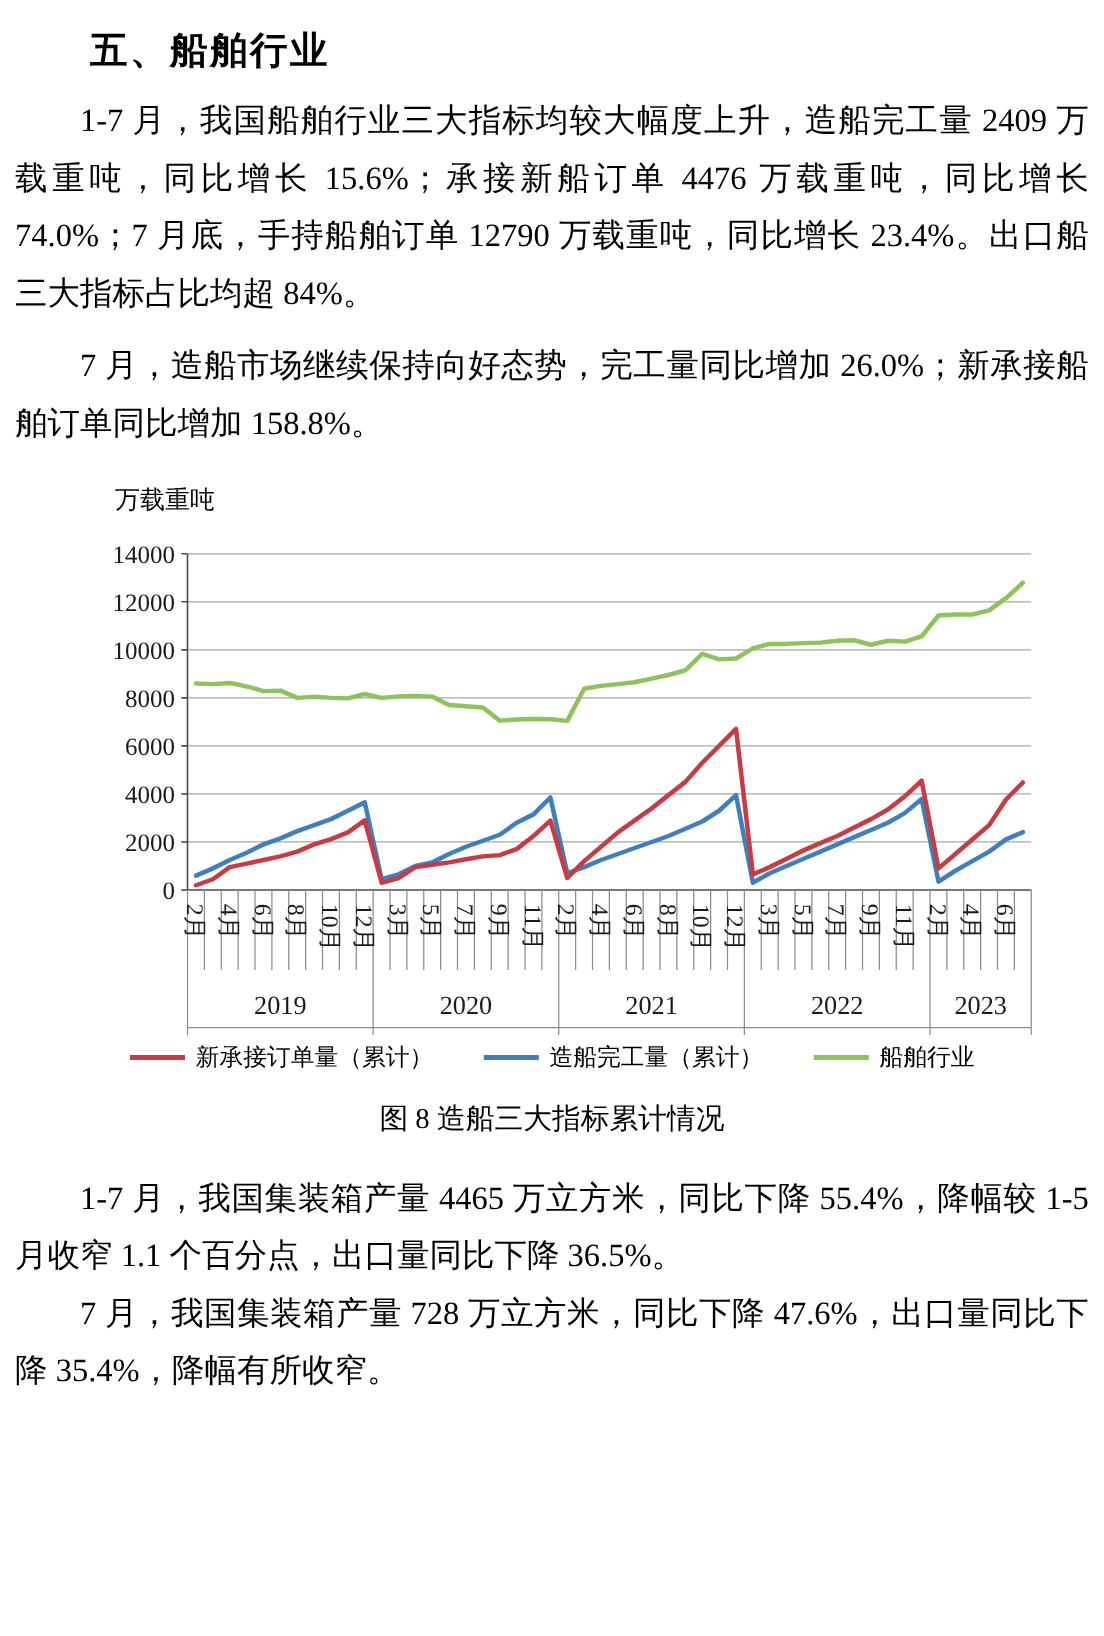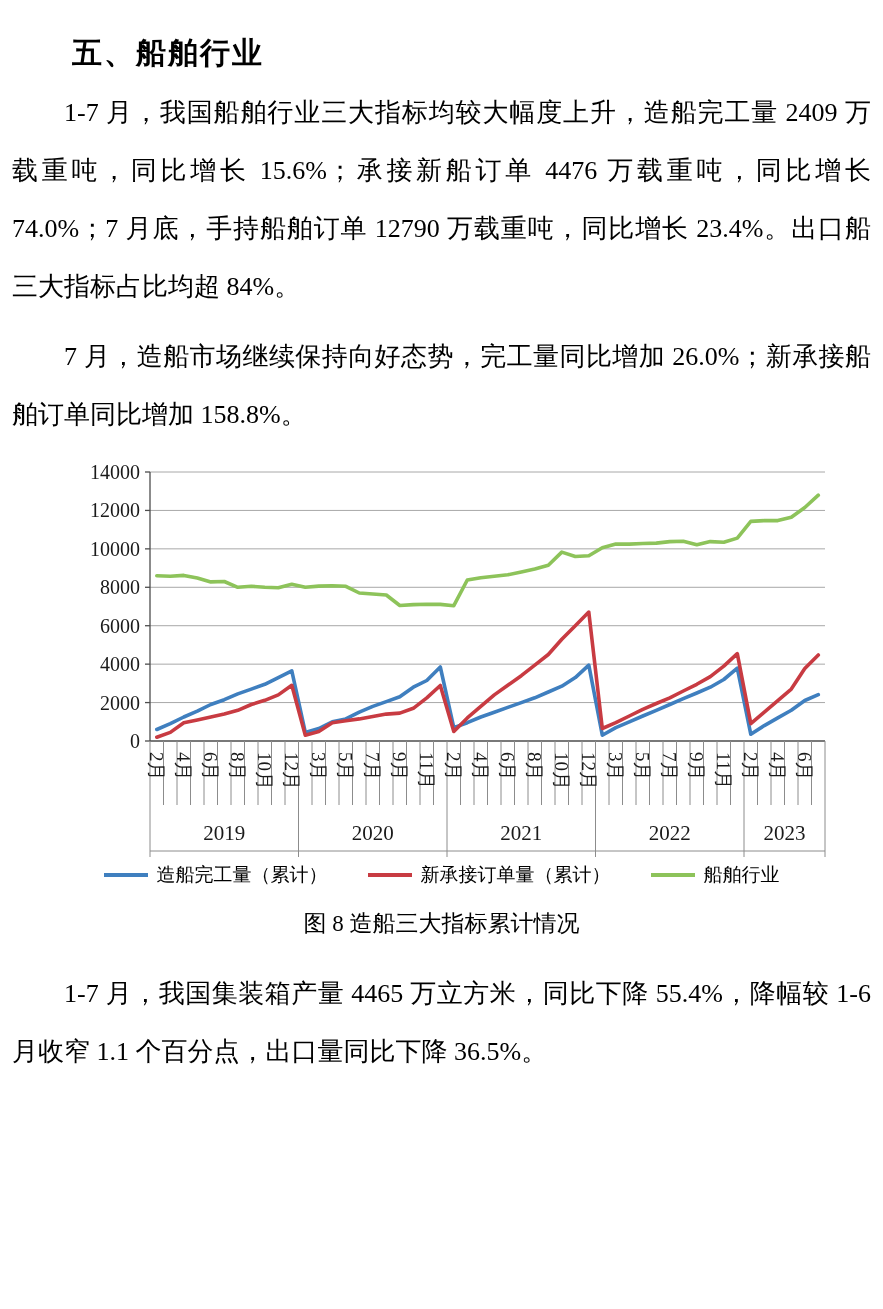--- a/index.html
+++ b/index.html
@@ -4,31 +4,31 @@
 <style>
   html, body { margin: 0; padding: 0; background: #ffffff; }
   body {
     width: 883px;
     font-family: "Liberation Serif", "DejaVu Serif", serif;
     color: #000000;
   }
   .page { padding: 6px 12px 4px 12px; }
 
   .sec-heading {
-    font-family: Liberation Serif, serif;
+    font-family: Liberation Mono, monospace;
     font-weight: bold;
     font-size: 30px;
     line-height: 38px;
-    margin: 28px 0 0 0;
+    margin: 18px 0 0 0;
     text-indent: 2em;
     letter-spacing: 2px;
   }
   .body-par {
     font-size: 26px;
-    line-height: 58px;
+    line-height: 46px;
     text-align: justify;
     text-justify: inter-ideograph;
     text-indent: 2em;
     margin: 0;
   }
   .par-gap { margin-top: 12px; }
 
   .unit-label {
     font-size: 20px;
     margin: 24px 0 2px 80px;
@@ -71,20 +71,21 @@
 <body>
 
 <div class="page">
 
   <h2 class="sec-heading">五、船舶行业</h2>
 
   <p class="body-par par-gap">1-7 月，我国船舶行业三大指标均较大幅度上升，造船完工量 2409 万载重吨，同比增长 15.6%；承接新船订单 4476 万载重吨，同比增长 74.0%；7 月底，手持船舶订单 12790 万载重吨，同比增长 23.4%。出口船三大指标占比均超 84%。</p>
 
   <p class="body-par par-gap">7 月，造船市场继续保持向好态势，完工量同比增加 26.0%；新承接船舶订单同比增加 158.8%。</p>
 
+  <div class="unit-label">万载重吨</div>
 
   <svg id="chart-svg" class="chart" viewBox="0 0 883 416">
       <line x1="138" y1="297" x2="813" y2="297" stroke="#4d4d4d" stroke-width="1.3"></line>
       <line x1="133" y1="297" x2="138" y2="297" stroke="#4d4d4d" stroke-width="1.3"></line>
       <text x="128" y="304" text-anchor="end" class="ytick-label">0</text>
       <line x1="138" y1="258.57142857142856" x2="813" y2="258.57142857142856" stroke="#a8a8a8" stroke-width="1"></line>
       <line x1="133" y1="258.57142857142856" x2="138" y2="258.57142857142856" stroke="#4d4d4d" stroke-width="1.3"></line>
       <text x="128" y="265.57142857142856" text-anchor="end" class="ytick-label">2000</text>
       <line x1="138" y1="220.14285714285717" x2="813" y2="220.14285714285717" stroke="#a8a8a8" stroke-width="1"></line>
       <line x1="133" y1="220.14285714285717" x2="138" y2="220.14285714285717" stroke="#4d4d4d" stroke-width="1.3"></line>
@@ -199,33 +200,34 @@
       <text x="657.75" y="396" text-anchor="middle" class="year-label">2022</text>
       <text x="772.5" y="396" text-anchor="middle" class="year-label">2023</text>
       <line x1="138" y1="407" x2="813" y2="407" stroke="#8c8c8c" stroke-width="1"></line>
       <polyline points="144.8,285.5 158.3,279.7 171.8,273.0 185.3,267.2 198.8,260.5 212.3,255.7 225.8,249.9 239.3,245.1 252.8,240.3 266.3,233.6 279.8,226.9 293.3,288.4 306.8,284.5 320.3,277.8 333.8,274.9 347.3,268.2 360.8,262.4 374.3,257.6 387.8,252.8 401.3,243.2 414.8,236.5 428.3,223.0 441.8,283.6 455.3,278.7 468.8,273.0 482.3,268.2 495.8,263.4 509.3,258.6 522.8,253.8 536.3,248.0 549.8,242.2 563.3,233.6 576.8,221.1 590.3,291.2 603.8,283.6 617.3,277.8 630.8,272.0 644.3,266.3 657.8,260.5 671.3,254.7 684.8,249.0 698.3,243.2 711.8,235.5 725.3,224.2 738.8,290.3 752.3,281.6 765.8,273.9 779.3,266.3 792.8,256.5 806.3,250.7" fill="none" stroke="#3F7FBF" stroke-width="3.6" stroke-linejoin="round" stroke-linecap="round"></polyline>
       <polyline points="144.8,293.2 158.3,288.4 171.8,278.7 185.3,275.9 198.8,273.0 212.3,270.1 225.8,266.3 239.3,260.5 252.8,256.3 266.3,250.9 279.8,241.3 293.3,291.2 306.8,287.4 320.3,278.7 333.8,276.8 347.3,274.9 360.8,272.4 374.3,270.1 387.8,269.1 401.3,264.3 414.8,253.8 428.3,241.5 441.8,287.4 455.3,273.9 468.8,262.4 482.3,250.9 495.8,241.3 509.3,231.7 522.8,221.1 536.3,210.5 549.8,195.2 563.3,181.7 576.8,168.1 590.3,284.5 603.8,278.7 617.3,272.0 630.8,265.3 644.3,259.5 657.8,253.8 671.3,247.0 684.8,240.3 698.3,232.6 711.8,222.1 725.3,209.6 738.8,279.7 752.3,268.2 765.8,256.6 779.3,245.1 792.8,224.6 806.3,211.0" fill="none" stroke="#C83B42" stroke-width="3.6" stroke-linejoin="round" stroke-linecap="round"></polyline>
       <polyline points="144.8,131.8 158.3,132.3 171.8,131.4 185.3,134.1 198.8,137.9 212.3,137.5 225.8,143.3 239.3,142.3 252.8,143.3 266.3,143.7 279.8,140.2 293.3,143.3 306.8,142.1 320.3,141.7 333.8,142.3 347.3,149.0 360.8,150.0 374.3,151.0 387.8,161.5 401.3,160.6 414.8,160.2 428.3,160.4 441.8,161.7 455.3,136.0 468.8,133.7 482.3,132.3 495.8,130.8 509.3,127.9 522.8,125.0 536.3,121.2 549.8,108.1 563.3,112.5 576.8,111.8 590.3,103.7 603.8,100.1 617.3,100.1 630.8,99.5 644.3,99.1 657.8,97.6 671.3,97.2 684.8,100.8 698.3,97.6 711.8,98.3 725.3,94.1 738.8,77.4 752.3,76.6 765.8,76.6 779.3,73.3 792.8,63.5 806.3,51.2" fill="none" stroke="#8DC35A" stroke-width="3.6" stroke-linejoin="round" stroke-linecap="round"></polyline>
     </svg>
 
   <div id="chart-legend" class="chart-legend">
       <div class="legend-item">
+        <span class="legend-swatch" style="background: rgb(200, 59, 66);"></span>
+        <span>新承接订单量（累计）</span>
+      </div>
+      <div class="legend-item">
         <span class="legend-swatch" style="background: rgb(63, 127, 191);"></span>
         <span>造船完工量（累计）</span>
-      </div>
-      <div class="legend-item">
-        <span class="legend-swatch" style="background: rgb(200, 59, 66);"></span>
-        <span>新承接订单量（累计）</span>
       </div>
       <div class="legend-item">
         <span class="legend-swatch" style="background: rgb(141, 195, 90);"></span>
         <span>船舶行业</span>
       </div>
     </div>
 
   <div class="fig-caption">图 8  造船三大指标累计情况</div>
 
 
   <div class="container-pars">
-    <p class="body-par">1-7 月，我国集装箱产量 4465 万立方米，同比下降 55.4%，降幅较 1-6 月收窄 1.1 个百分点，出口量同比下降 36.5%。</p>
+    <p class="body-par">1-7 月，我国集装箱产量 4465 万立方米，同比下降 55.4%，降幅较 1-5 月收窄 1.1 个百分点，出口量同比下降 36.5%。</p>
+    <p class="body-par">7 月，我国集装箱产量 728 万立方米，同比下降 47.6%，出口量同比下降 35.4%，降幅有所收窄。</p>
   </div>
 
 </div>
 
 </body></html>

